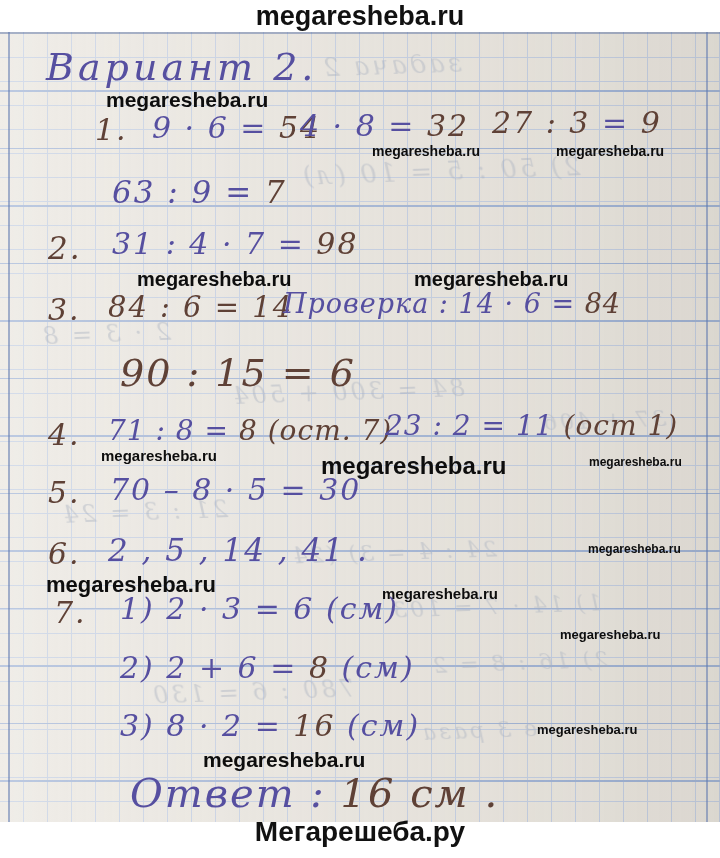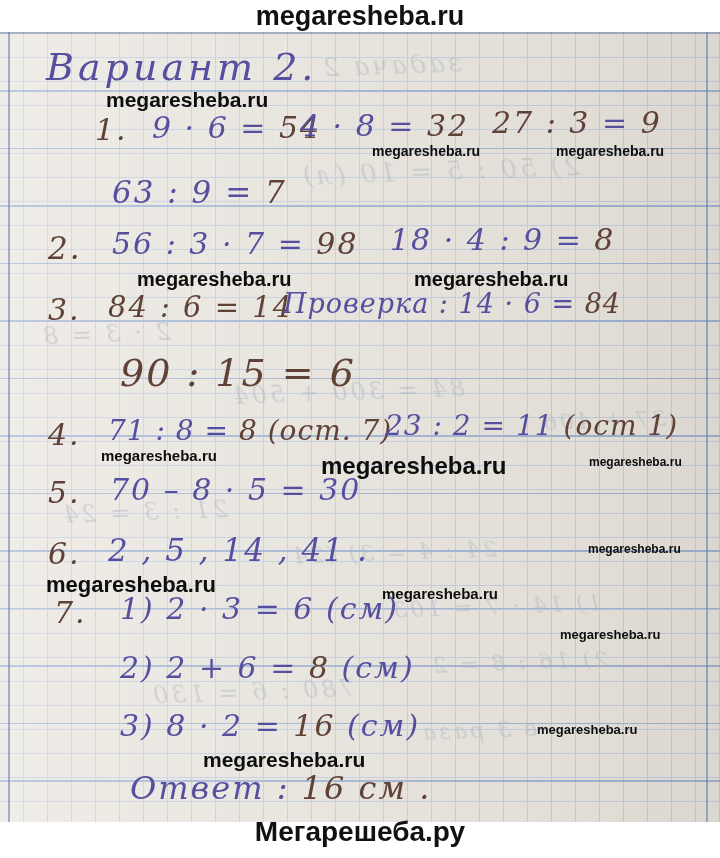--- a/index.html
+++ b/index.html
@@ -98,24 +98,21 @@
     <span class="ink-brown">27 : 3 </span><span class="ink-blue">= </span><span class="ink-brown">9</span>
   </div>
   <div class="hw" style="left:112px;top:176px;font-size:31px;">
     <span class="ink-blue">63 : 9 = </span><span class="ink-brown">7</span>
   </div>
 
   <div class="hw" style="left:48px;top:232px;font-size:31px;">
     <span class="ink-brown">2.</span>
   </div>
   <div class="hw" style="left:112px;top:228px;font-size:30px;">
-    <span class="ink-blue">56 : 3 · 7 = </span><span class="ink-brown">98</span>
-  </div>
-  <div class="hw" style="left:390px;top:224px;font-size:30px;">
-    <span class="ink-blue">18 · 4 : 9 = </span><span class="ink-brown">8</span>
+    <span class="ink-blue">31 : 4 · 7 = </span><span class="ink-brown">98</span>
   </div>
 
   <div class="hw" style="left:48px;top:294px;font-size:30px;">
     <span class="ink-brown">3.</span>
   </div>
   <div class="hw" style="left:108px;top:292px;font-size:29px;">
     <span class="ink-brown">84 : 6 = 14</span>
   </div>
   <div class="hw" style="left:283px;top:290px;font-size:27px;letter-spacing:1px;">
     <span class="ink-blue">Проверка : 14 · 6 = </span><span class="ink-brown">84</span>
@@ -153,21 +150,21 @@
   </div>
   <div class="hw" style="left:120px;top:593px;font-size:30px;">
     <span class="ink-blue">1) 2 · 3 = 6 (см)</span>
   </div>
   <div class="hw" style="left:120px;top:652px;font-size:30px;">
     <span class="ink-blue">2) 2 + 6 = </span><span class="ink-brown">8</span><span class="ink-blue"> (см)</span>
   </div>
   <div class="hw" style="left:120px;top:710px;font-size:30px;">
     <span class="ink-blue">3) 8 · 2 = </span><span class="ink-brown">16</span><span class="ink-blue"> (см)</span>
   </div>
-  <div class="hw" style="left:130px;top:772px;font-size:32px;">
+  <div class="hw" style="left:130px;top:772px;font-size:40px;">
     <span class="ink-blue">Ответ : </span><span class="ink-brown">16 см .</span>
   </div>
 
   <span class="wm wm-lg" style="left:106px;top:88px;font-size:21px;">megaresheba.ru</span>
   <span class="wm wm-sm" style="left:372px;top:143px;font-size:14px;">megaresheba.ru</span>
   <span class="wm wm-sm" style="left:556px;top:143px;font-size:14px;">megaresheba.ru</span>
   <span class="wm wm-lg" style="left:137px;top:268px;font-size:20px;">megaresheba.ru</span>
   <span class="wm wm-lg" style="left:414px;top:268px;font-size:20px;">megaresheba.ru</span>
   <span class="wm wm-sm" style="left:101px;top:447px;font-size:15px;">megaresheba.ru</span>
   <span class="wm wm-lg" style="left:321px;top:452px;font-size:24px;">megaresheba.ru</span>

